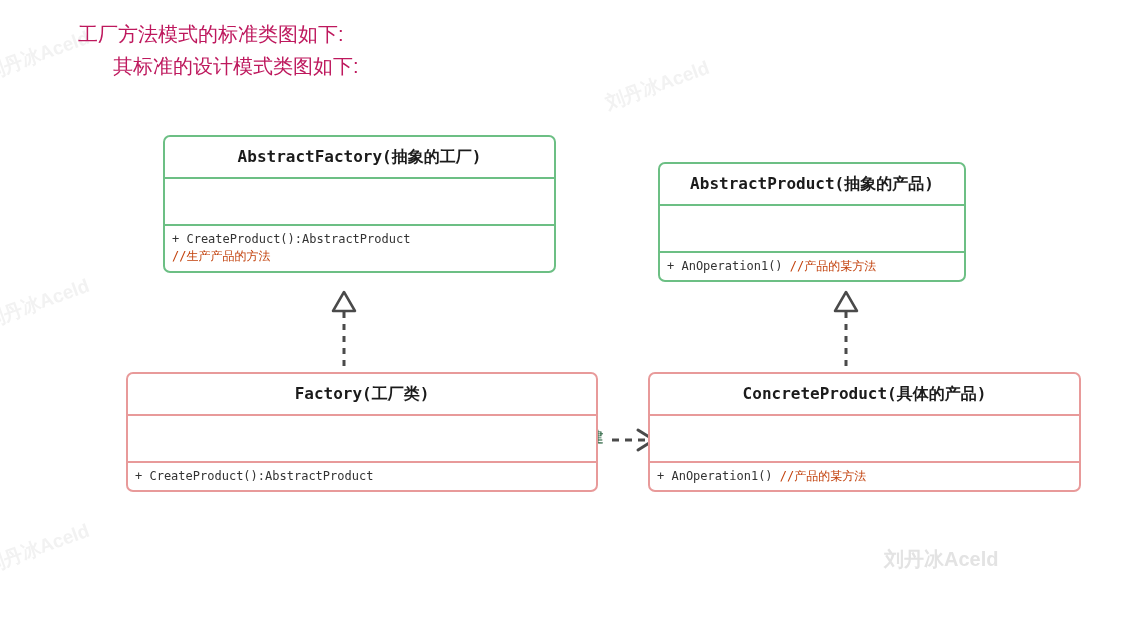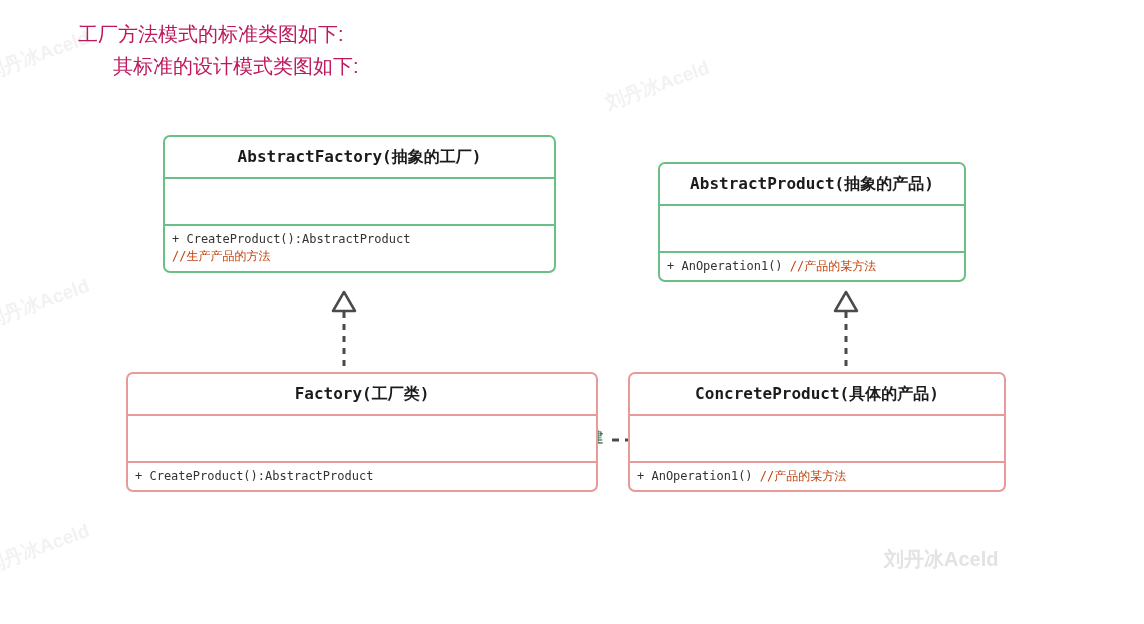--- a/index.html
+++ b/index.html
@@ -79,21 +79,21 @@
     line-height: 1.45;
   }
   .uml-compartment.empty { min-height: 35px; }
   .uml-member { white-space: nowrap; }
   .uml-comment { color: #c2410c; }
 
   
   #class-abstract-factory  { left: 163px; top: 135px; width: 393px; }
   #class-abstract-product  { left: 658px; top: 162px; width: 308px; }
   #class-factory           { left: 126px; top: 372px; width: 472px; }
-  #class-concrete-product  { left: 628px; top: 372px; width: 378px; }
+  #class-concrete-product  { left: 648px; top: 372px; width: 433px; }
 
   
   .connector { position: absolute; overflow: visible; }
   #conn-left-inherit    { left: 314px; top: 288px;  width: 60px;  height: 90px; }
   #conn-right-inherit   { left: 816px; top: 288px;  width: 60px;  height: 90px; }
   #conn-create          { left: 534px; top: 418px;  width: 128px; height: 45px; }
 
   .edge-label {
     position: absolute;
     left: 572px;

